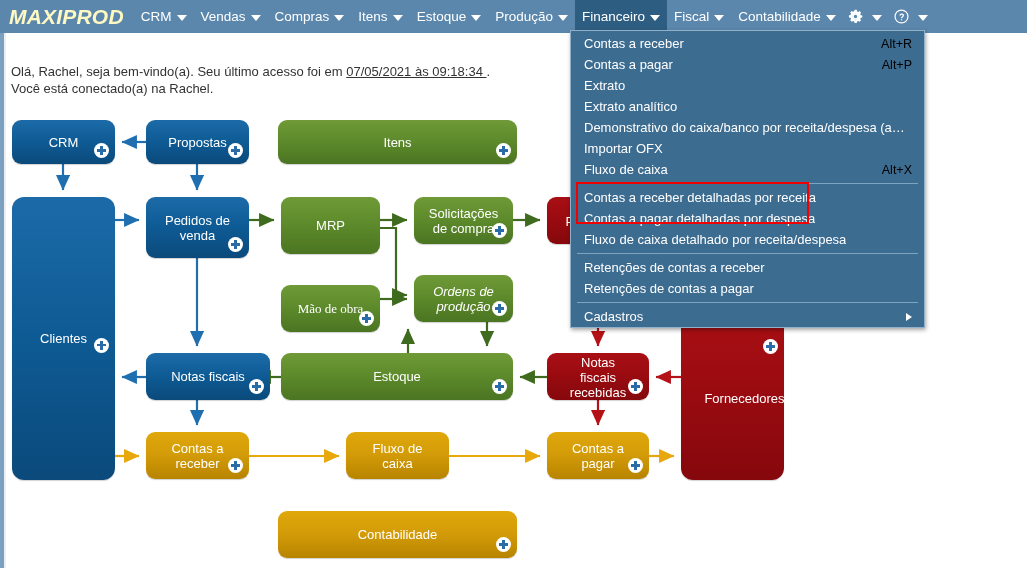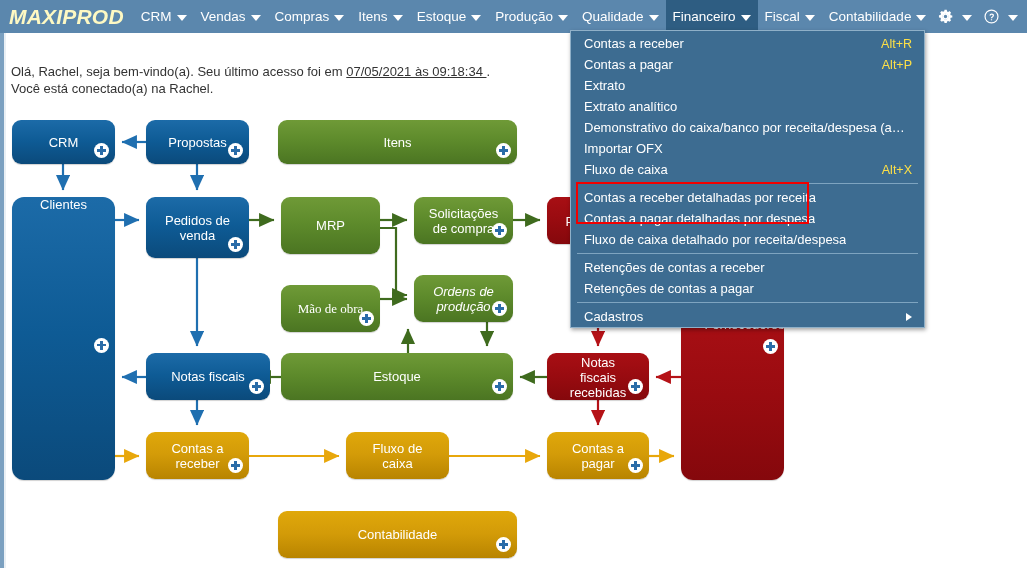--- a/index.html
+++ b/index.html
@@ -60,21 +60,21 @@
   }
   .mi {
     display: flex; align-items: center; justify-content: space-between;
     color: #ffffff; font-size: 13px;
     padding: 4px 12px 4px 13px;
     height: 21px;
     white-space: nowrap;
     cursor: default;
   }
   .mi .lbl { overflow: hidden; text-overflow: ellipsis; }
-  .mi .sc { color: #fde047; font-size: 12.5px; padding-left: 10px; }
+  .mi .sc { color: #000000; font-size: 12.5px; padding-left: 10px; }
   .msep { height: 1px; background: #7ea4c0; margin: 3px 6px; }
   .submenu-arrow {
     width: 0; height: 0;
     border-top: 4px solid transparent;
     border-bottom: 4px solid transparent;
     border-left: 6px solid #ffffff;
   }
   #redhighlight {
     position: absolute;
     left: 576px; top: 182px;
@@ -112,21 +112,21 @@
     display: flex; align-items: center; justify-content: center;
     z-index: 20;
     cursor: pointer;
     box-shadow: 0 1px 1px rgba(0,0,0,.18);
   }
   .node .label { padding: 0 16px; }
   .node.blue  { background: linear-gradient(to bottom, #1c6ba8 0%, #0e5b95 48%, #0b4a7b 100%); }
   .node.green { background: linear-gradient(to bottom, #6f9a37 0%, #5d8a2b 48%, #4b7522 100%); }
   .node.gold  { background: linear-gradient(to bottom, #e0a80a 0%, #d39b08 48%, #b88400 100%); }
   .node.red   { background: linear-gradient(to bottom, #a80f14 0%, #990b10 48%, #85080c 100%); align-items: flex-end; }
-  .node.tall  { border-radius: 12px; align-items: flex-start; }
+  .node.tall  { border-radius: 12px; align-items: center; }
 
   .plus {
     position: absolute; right: 6px; bottom: 6px;
     width: 15px; height: 15px; border-radius: 50%;
     background: #ffffff;
     display: flex; align-items: center; justify-content: center;
     z-index: 25;
     cursor: pointer;
   }
   .plus::before, .plus::after {
@@ -159,24 +159,20 @@
         <div class="navitem">
           <span>Itens</span>
           <span class="caret"></span>
         </div>
         <div class="navitem">
           <span>Estoque</span>
           <span class="caret"></span>
         </div>
         <div class="navitem">
           <span>Produção</span>
-          <span class="caret"></span>
-        </div>
-        <div class="navitem">
-          <span>Qualidade</span>
           <span class="caret"></span>
         </div>
         <div class="navitem active">
           <span>Financeiro</span>
           <span class="caret"></span>
         </div>
         <div class="navitem">
           <span>Fiscal</span>
           <span class="caret"></span>
         </div>

